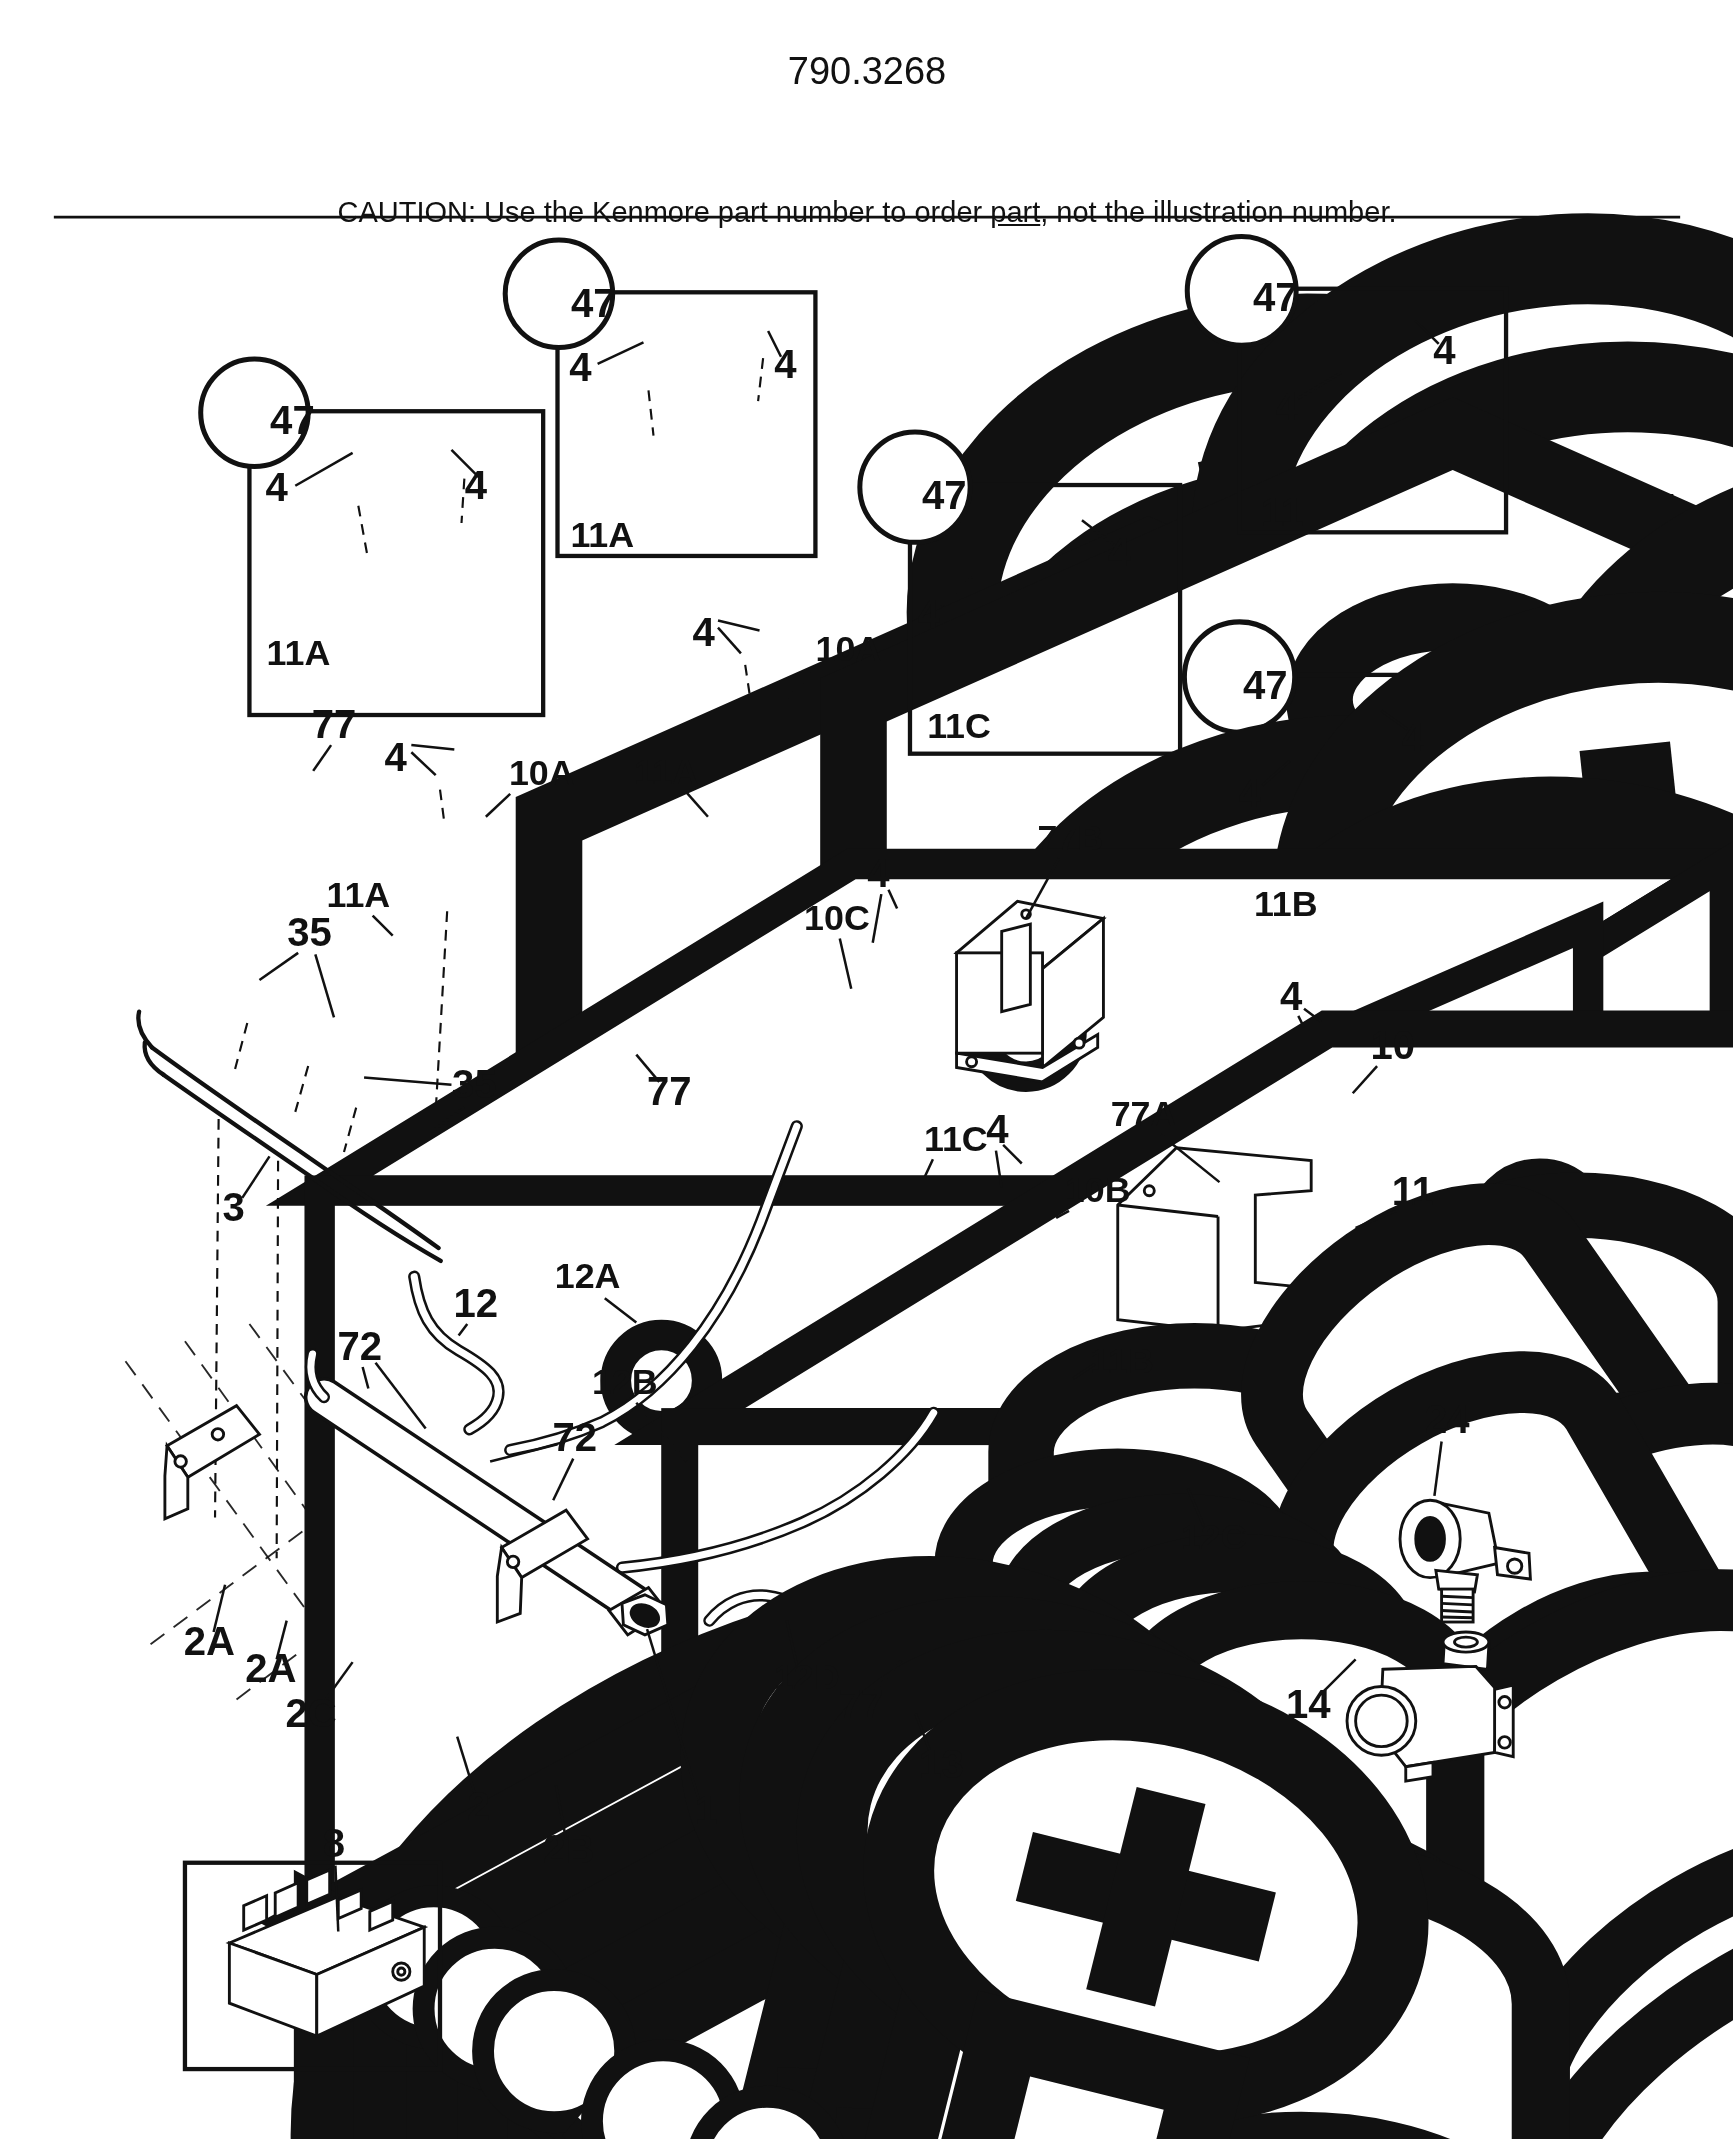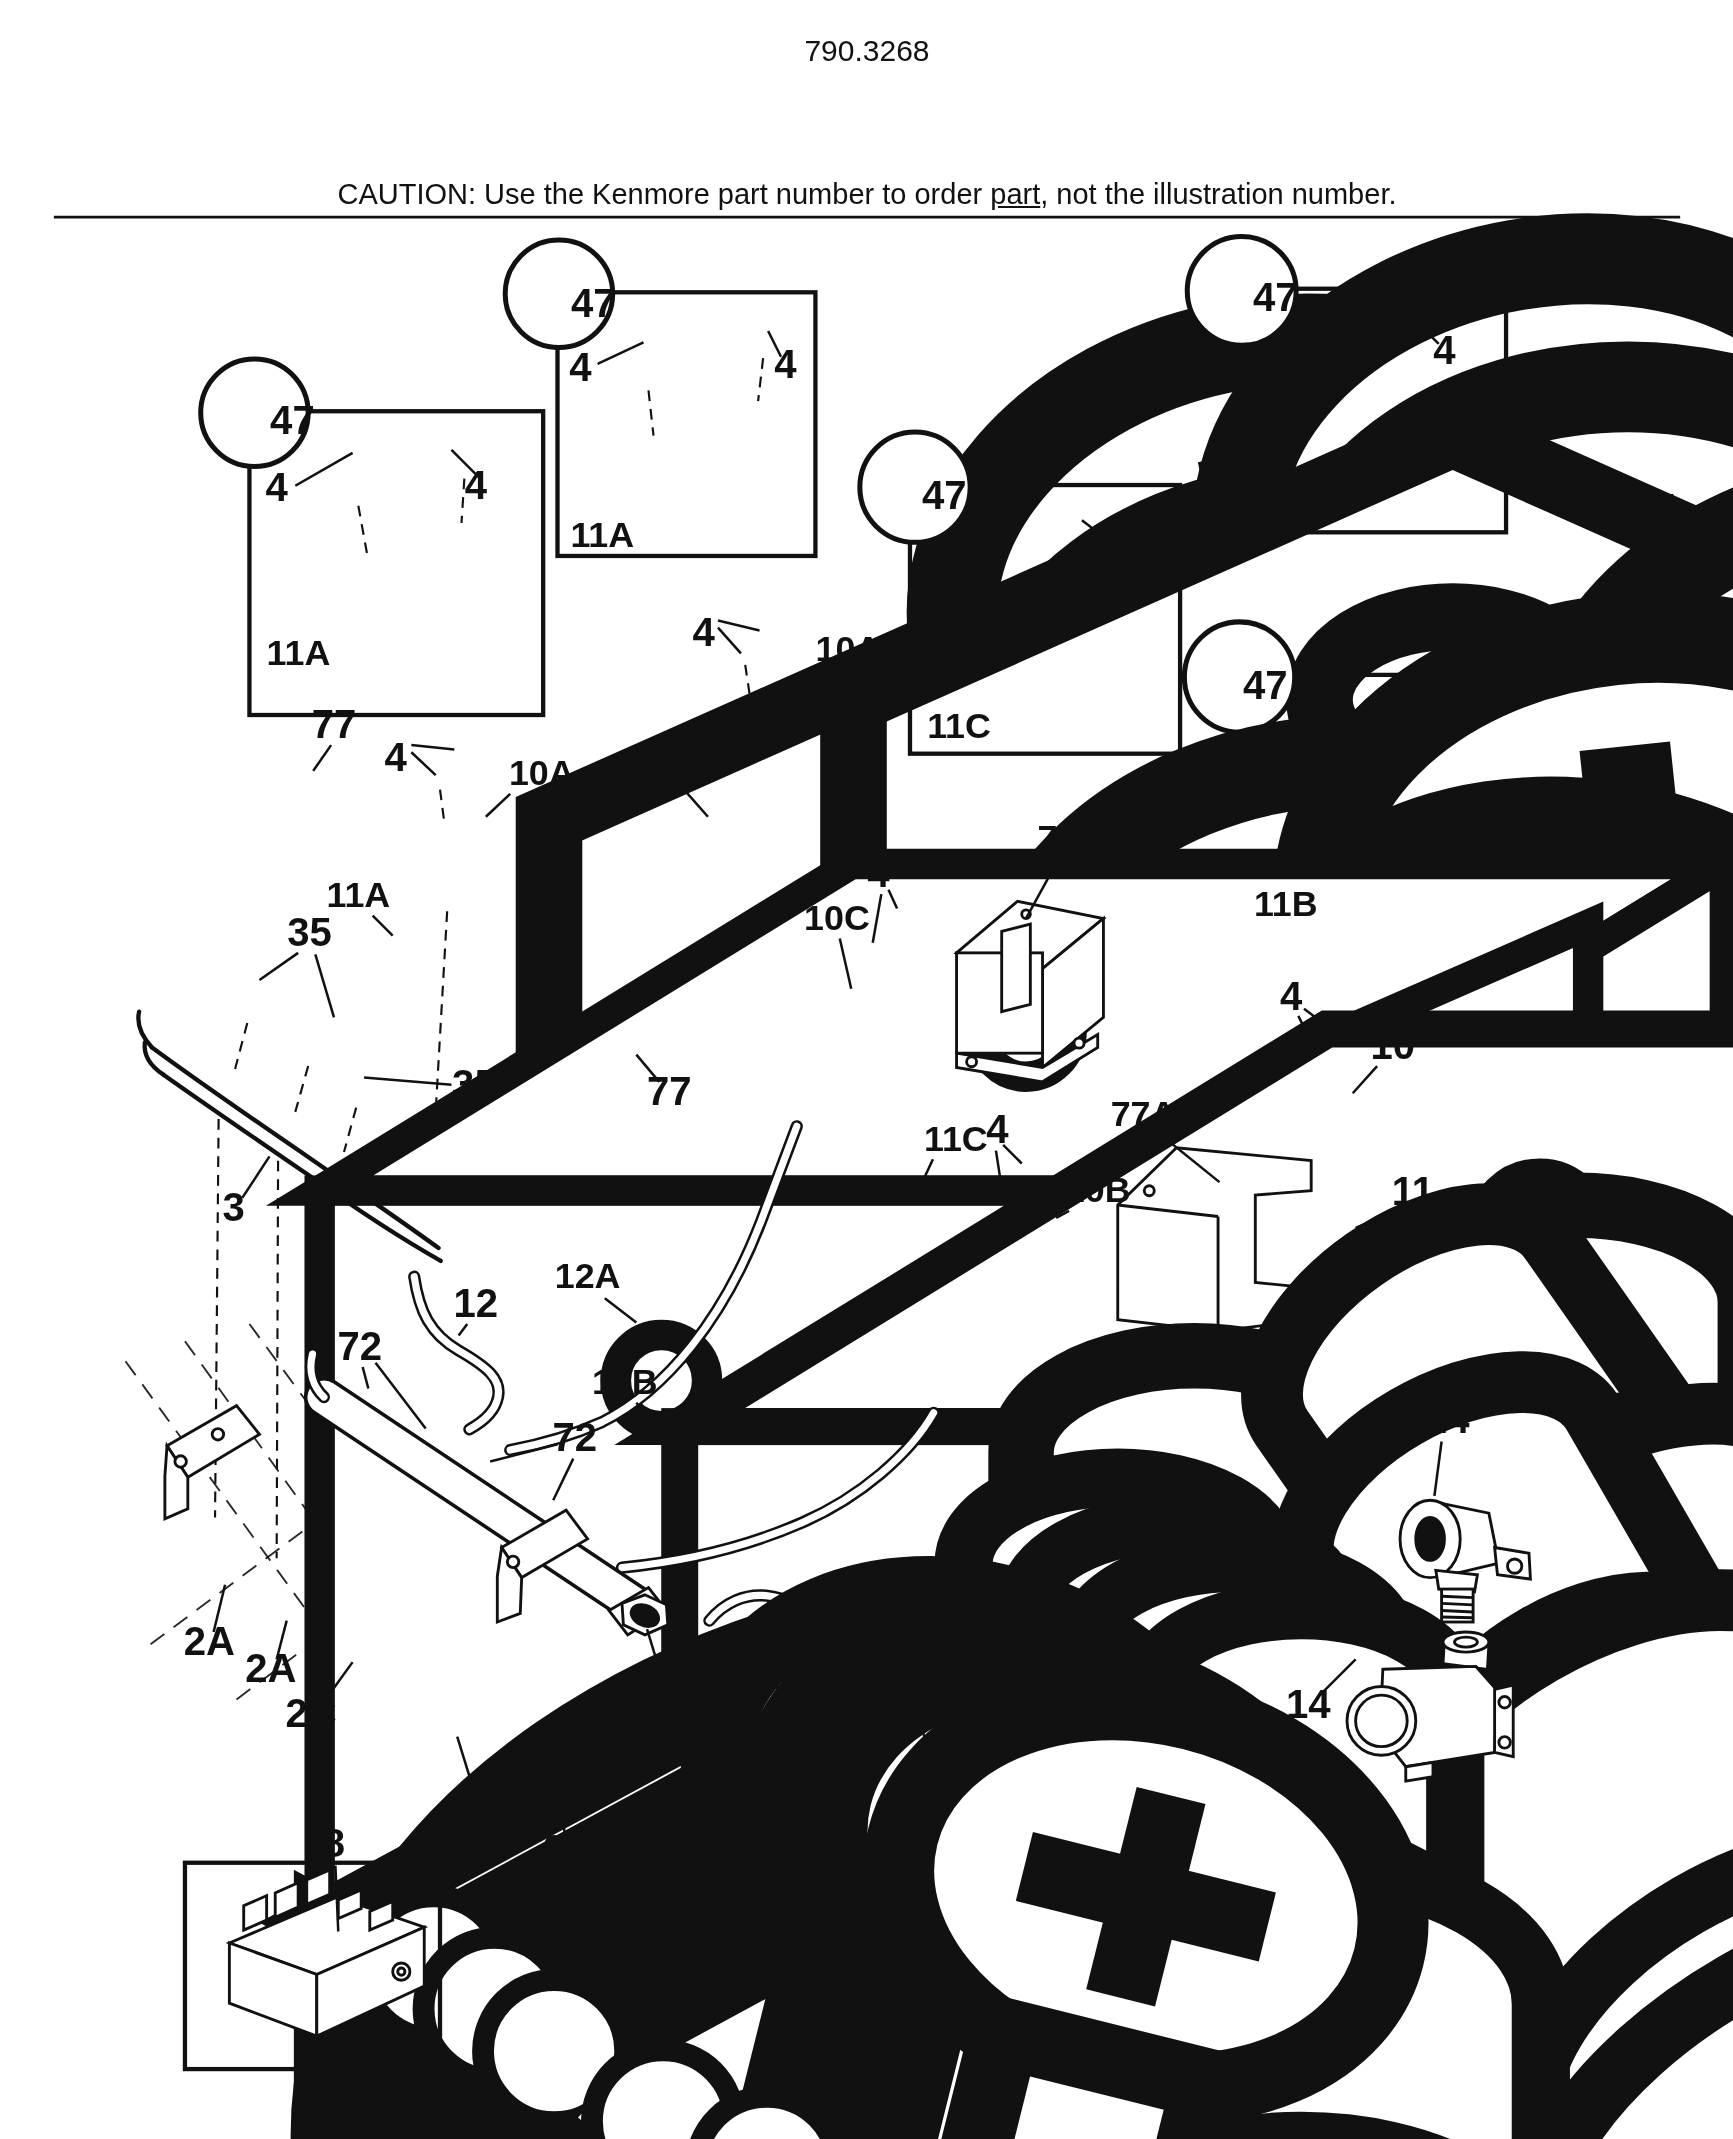--- a/index.html
+++ b/index.html
@@ -1,21 +1,21 @@
 <!DOCTYPE html>
 <html style="font-size:11.5px"><head>
 <meta charset="utf-8">
 <style>
   html,body{margin:0;padding:0;background:#e8e8e8}
   #stage{position:relative;width:1734px;height:2140px;background:#fff;
          font-family:"Liberation Sans",sans-serif;color:#111;overflow:hidden}
   .hdr{position:absolute;left:0;right:0;text-align:center;white-space:nowrap}
-  #model{top:34px;font-size:30px}
+  #model{top:50px;font-size:38px}
   #title{top:123px;font-size:35px;font-weight:bold;letter-spacing:0.7px}
-  #caution{top:178px;font-size:29px}
+  #caution{top:196px;font-size:29px}
   #caution .ul{text-decoration:underline}
   #code{position:absolute;left:1269px;top:2033px;font-size:33px;font-weight:bold;letter-spacing:0.7px}
   svg{position:absolute;left:0;top:0}
   
   .box{fill:none;stroke:#111;stroke-width:6}
   .circ{fill:#fff;stroke:#111;stroke-width:7}
   .ldr{stroke:#111;stroke-width:3.5;fill:none}
   .dash{stroke:#111;stroke-width:3;fill:none;stroke-dasharray:15 11}
   .hatch{stroke:#111;stroke-width:2.6;fill:none;stroke-dasharray:24 16;opacity:.9}
   .rule{stroke:#111;stroke-width:4}

